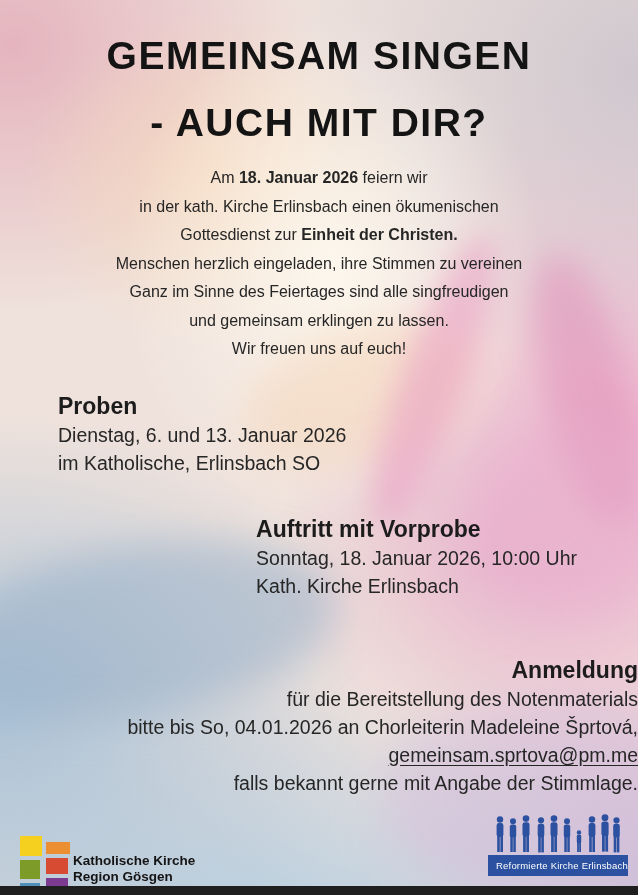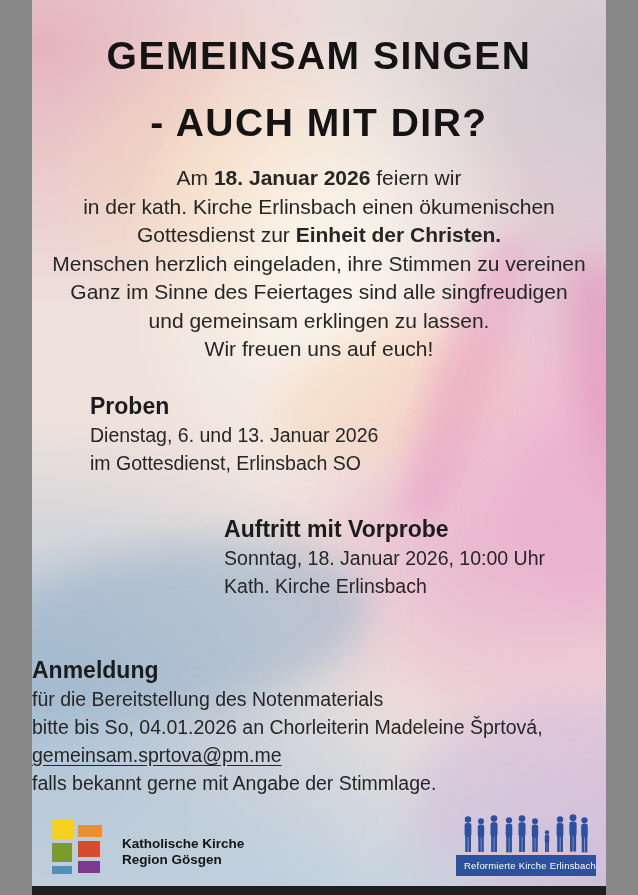--- a/index.html
+++ b/index.html
@@ -1,21 +1,21 @@
 <!DOCTYPE html>
 <html><head>
 <meta charset="utf-8">
 <style>
   * { box-sizing: border-box; }
   html, body { margin: 0; padding: 0; }
   body { background: #888; }
 
   .poster {
     position: relative;
-    width: 574px;
+    width: 638px;
     height: 895px;
     margin: 0 auto;
     overflow: hidden;
     font-family: "Liberation Sans", sans-serif;
     color: #242424;
     background-color: #efe2dc;
     background-image:
       radial-gradient(ellipse 300px 360px at 52% 30%, rgba(253,248,238,0.95), rgba(253,248,238,0) 70%),
       radial-gradient(ellipse 280px 240px at 34% 20%, rgba(247,216,184,0.75), rgba(247,216,184,0) 70%),
       radial-gradient(ellipse 420px 380px at 2% 5%, rgba(227,172,184,0.85), rgba(227,172,184,0) 72%),
@@ -42,21 +42,21 @@
     position: absolute; top: 22px; left: 0; right: 0;
     text-align: center;
     font-size: 39px; line-height: 67px;
     font-weight: 800; letter-spacing: 1.5px;
     color: #141414;
   }
 
   .intro {
     position: absolute; top: 164px; left: 0; right: 0;
     text-align: center;
-    font-size: 21px; line-height: 28.5px;
+    font-size: 16px; line-height: 28.5px;
     color: #262626;
   }
   .bold { font-weight: bold; }
 
   .proben {
     position: absolute; top: 391px; left: 58px;
     text-align: left;
     font-size: 19.5px; line-height: 28px;
     color: #262626;
   }
@@ -65,30 +65,30 @@
   .auftritt {
     position: absolute; top: 514px; right: 61px;
     text-align: left;
     font-size: 19.5px; line-height: 28px;
     color: #262626;
     margin-left: 12px;
   }
 
   .anmeldung {
     position: absolute; top: 655px; left: 0; right: 0;
-    text-align: left;
+    text-align: right;
     font-size: 19.5px; line-height: 28px;
     color: #262626;
   }
   .email { text-decoration: underline; text-underline-offset: 3px; cursor: pointer; color: #262626; }
 
   
   .kath-logo {
-    position: absolute; left: 20px; bottom: 27px;
-    display: flex; align-items: flex-end; gap: 20px;
+    position: absolute; left: 20px; bottom: 10px;
+    display: flex; align-items: flex-end; gap: 3px;
   }
   .kath-tiles { position: relative; width: 50px; height: 49px; }
   .tile { position: absolute; }
   .tile-yellow { left: 0;    top: 0;    width: 22px; height: 20px; background: #f5d01e; }
   .tile-orange { left: 26px; top: 6px;  width: 24px; height: 12px; background: #ec8f33; }
   .tile-green  { left: 0;    top: 24px; width: 20px; height: 19px; background: #7d9b28; }
   .tile-red    { left: 26px; top: 22px; width: 22px; height: 16px; background: #d74b33; }
   .tile-blue   { left: 0;    top: 47px; width: 20px; height: 8px;  background: #4f90ba; }
   .tile-purple { left: 26px; top: 42px; width: 22px; height: 12px; background: #7c3b90; }
   .kath-text {
@@ -141,21 +141,21 @@
       <div><span>Gottesdienst zur </span><span class="bold">Einheit der Christen.</span></div>
       <div>Menschen herzlich eingeladen, ihre Stimmen zu vereinen</div>
       <div>Ganz im Sinne des Feiertages sind alle singfreudigen</div>
       <div>und gemeinsam erklingen zu lassen.</div>
       <div>Wir freuen uns auf euch!</div>
     </div>
 
     <div class="proben">
       <div class="section-heading">Proben</div>
       <div>Dienstag, 6. und 13. Januar 2026</div>
-      <div>im Gottesdienst, Erlinsbach SO</div>
+      <div>im Katholische, Erlinsbach SO</div>
     </div>
 
     <div class="auftritt">
       <div class="section-heading">Auftritt mit Vorprobe</div>
       <div>Sonntag, 18. Januar 2026, 10:00 Uhr</div>
       <div>Kath. Kirche Erlinsbach</div>
     </div>
 
     <div class="anmeldung">
       <div class="section-heading">Anmeldung</div>

